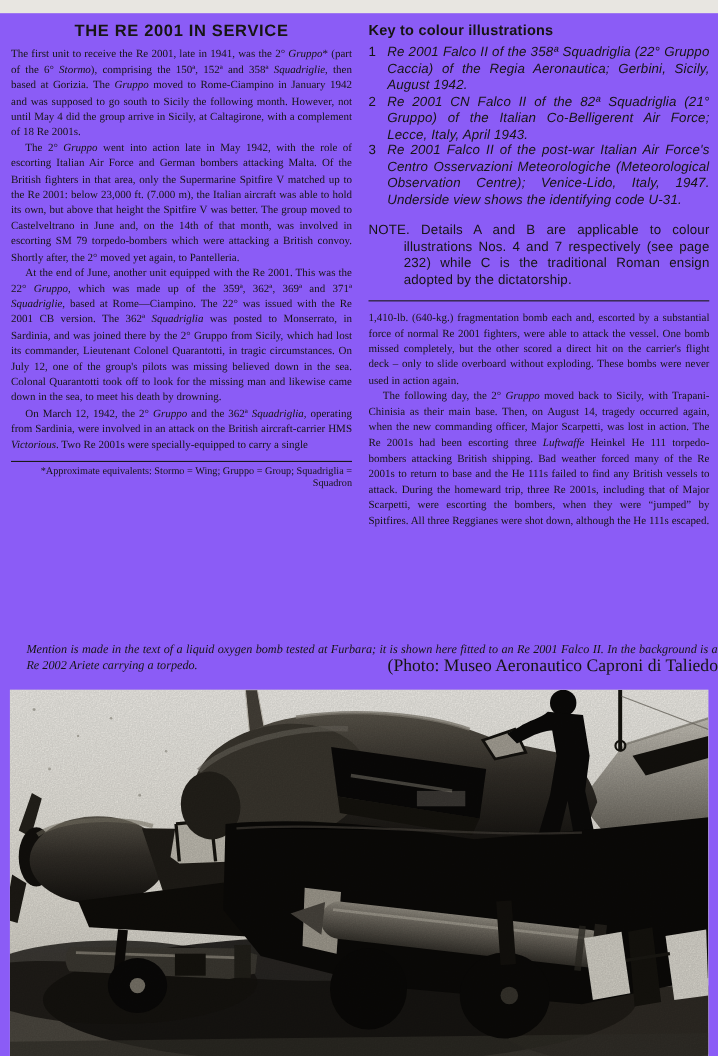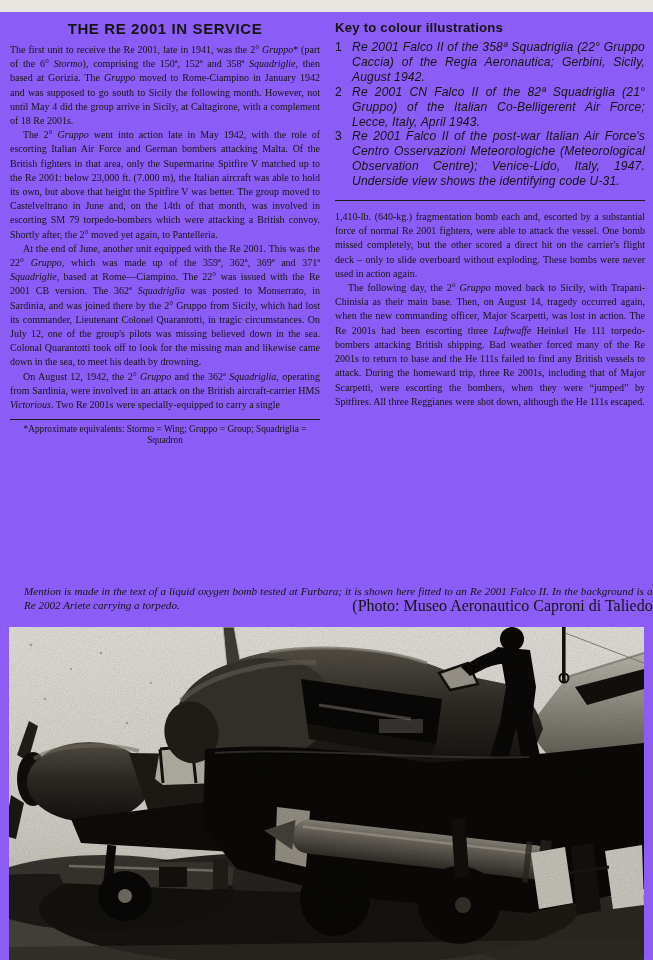--- a/index.html
+++ b/index.html
@@ -24,21 +24,21 @@
     font-weight:bold;font-size:15px;letter-spacing:.6px;
     text-align:center;margin:2px 0 6px 0;
   }
   .body-p{
     font-size:10px;line-height:14.2px;text-align:justify;margin:0;
     -webkit-hyphens:auto;hyphens:auto;
   }
   .body-p.indent{text-indent:13px;}
   .body-p i{font-style:italic;}
   .fn-rule{border:none;border-top:1.6px solid #1a1917;margin:7px 0 4px 0;}
-  .footnote{font-size:9.3px;line-height:10.8px;text-align:center;margin:0;}
+  .footnote{font-size:9.3px;line-height:10.8px;text-align:right;margin:0;}
   
   .key-heading{
     font-family:"Liberation Sans", sans-serif;
     font-weight:bold;font-size:13.2px;margin:2px 0 5px 0;letter-spacing:.2px;
   }
   .key-item{
     display:flex;font-family:"Liberation Sans", sans-serif;
     font-size:12.1px;line-height:14.9px;letter-spacing:.15px;
   }
   .key-num{flex:0 0 17px;}
@@ -72,41 +72,42 @@
 
 <div class="page">
 
   <div class="columns">
 
     <div class="col col-left">
       <h1 class="article-title">THE RE 2001 IN SERVICE</h1>
       <p class="body-p"><span>The first unit to receive the Re 2001, late in 1941, was the 2° </span><i>Gruppo</i><span>* (part of the 6° </span><i>Stormo</i><span>), comprising the 150ª, 152ª and 358ª </span><i>Squadriglie</i><span>, then based at Gorizia. The </span><i>Gruppo</i><span> moved to Rome-Ciampino in January 1942 and was supposed to go south to Sicily the following month. However, not until May 4 did the group arrive in Sicily, at Caltagirone, with a complement of 18 Re 2001s.</span></p>
       <p class="body-p indent"><span>The 2° </span><i>Gruppo</i><span> went into action late in May 1942, with the role of escorting Italian Air Force and German bombers attacking Malta. Of the British fighters in that area, only the Supermarine Spitfire V matched up to the Re 2001: below 23,000 ft. (7.000 m), the Italian aircraft was able to hold its own, but above that height the Spitfire V was better. The group moved to Castelveltrano in June and, on the 14th of that month, was involved in escorting SM 79 torpedo-bombers which were attacking a British convoy. Shortly after, the 2° moved yet again, to Pantelleria.</span></p>
       <p class="body-p indent"><span>At the end of June, another unit equipped with the Re 2001. This was the 22° </span><i>Gruppo</i><span>, which was made up of the 359ª, 362ª, 369ª and 371ª </span><i>Squadriglie</i><span>, based at Rome—Ciampino. The 22° was issued with the Re 2001 CB version. The 362ª </span><i>Squadriglia</i><span> was posted to Monserrato, in Sardinia, and was joined there by the 2° Gruppo from Sicily, which had lost its commander, Lieutenant Colonel Quarantotti, in tragic circumstances. On July 12, one of the group's pilots was missing believed down in the sea. Colonal Quarantotti took off to look for the missing man and likewise came down in the sea, to meet his death by drowning.</span></p>
-      <p class="body-p indent"><span>On August 12, 1942, the 2° </span><i>Gruppo</i><span> and the 362ª </span><i>Squadriglia</i><span>, operating from Sardinia, were involved in an attack on the British aircraft-carrier HMS </span><i>Victorious</i><span>. Two Re 2001s were specially-equipped to carry a single</span></p>
+      <p class="body-p indent"><span>On March 12, 1942, the 2° </span><i>Gruppo</i><span> and the 362ª </span><i>Squadriglia</i><span>, operating from Sardinia, were involved in an attack on the British aircraft-carrier HMS </span><i>Victorious</i><span>. Two Re 2001s were specially-equipped to carry a single</span></p>
       <hr class="fn-rule">
       <p class="footnote">*Approximate equivalents: Stormo = Wing; Gruppo = Group; Squadriglia = Squadron</p>
     </div>
 
     <div class="col">
       <h2 class="key-heading">Key to colour illustrations</h2>
 
       <div class="key-item">
         <span class="key-num">1</span>
         <span class="key-text">Re 2001 Falco II of the 358ª Squadriglia (22° Gruppo Caccia) of the Regia Aeronautica; Gerbini, Sicily, August 1942.</span>
       </div>
       <div class="key-item">
         <span class="key-num">2</span>
         <span class="key-text">Re 2001 CN Falco II of the 82ª Squadriglia (21° Gruppo) of the Italian Co-Belligerent Air Force; Lecce, Italy, April 1943.</span>
       </div>
       <div class="key-item">
         <span class="key-num">3</span>
         <span class="key-text">Re 2001 Falco II of the post-war Italian Air Force's Centro Osservazioni Meteorologiche (Meteorological Observation Centre); Venice-Lido, Italy, 1947. Underside view shows the identifying code U-31.</span>
       </div>
 
+      <p class="note"><span>NOTE.</span>&nbsp;<span>Details A and B are applicable to colour illustrations Nos. 4 and 7 respectively (see page 232) while C is the traditional Roman ensign adopted by the dictatorship.</span></p>
 
       <hr class="sec-rule">
 
       <p class="body-p"><span>1,410-lb. (640-kg.) fragmentation bomb each and, escorted by a substantial force of normal Re 2001 fighters, were able to attack the vessel. One bomb missed completely, but the other scored a direct hit on the carrier's flight deck – only to slide overboard without exploding. These bombs were never used in action again.</span></p>
       <p class="body-p indent"><span>The following day, the 2° </span><i>Gruppo</i><span> moved back to Sicily, with Trapani-Chinisia as their main base. Then, on August 14, tragedy occurred again, when the new commanding officer, Major Scarpetti, was lost in action. The Re 2001s had been escorting three </span><i>Luftwaffe</i><span> Heinkel He 111 torpedo-bombers attacking British shipping. Bad weather forced many of the Re 2001s to return to base and the He 111s failed to find any British vessels to attack. During the homeward trip, three Re 2001s, including that of Major Scarpetti, were escorting the bombers, when they were “jumped” by Spitfires. All three Reggianes were shot down, although the He 111s escaped.</span></p>
     </div>
   </div>
 
   <div class="caption">
     <span>Mention is made in the text of a liquid oxygen bomb tested at Furbara; it is shown here fitted to an Re 2001 Falco II. In the background is an Re 2002 Ariete carrying a torpedo.</span>

